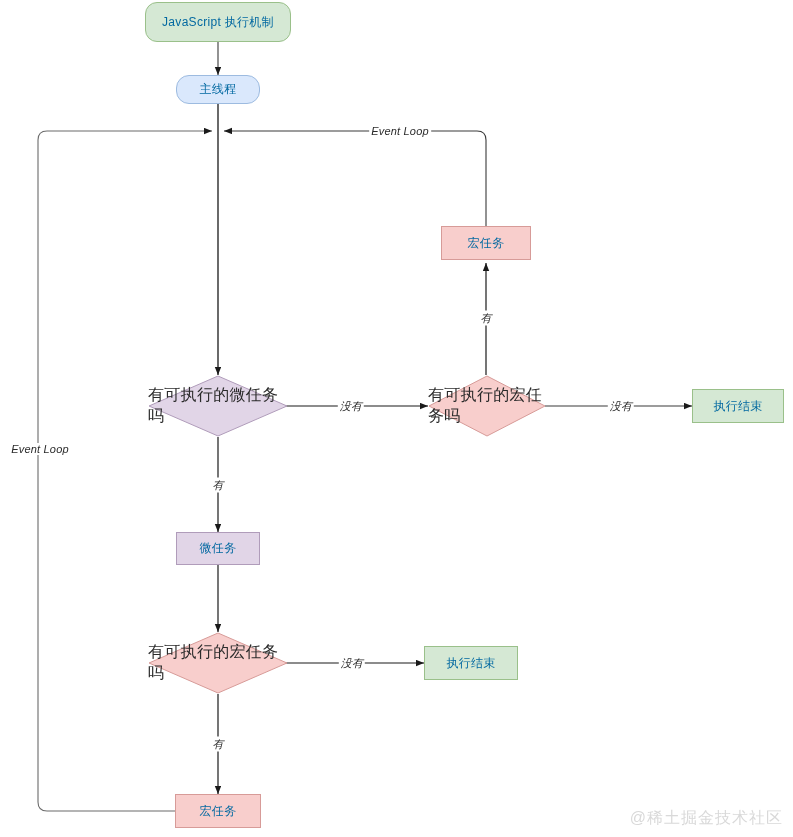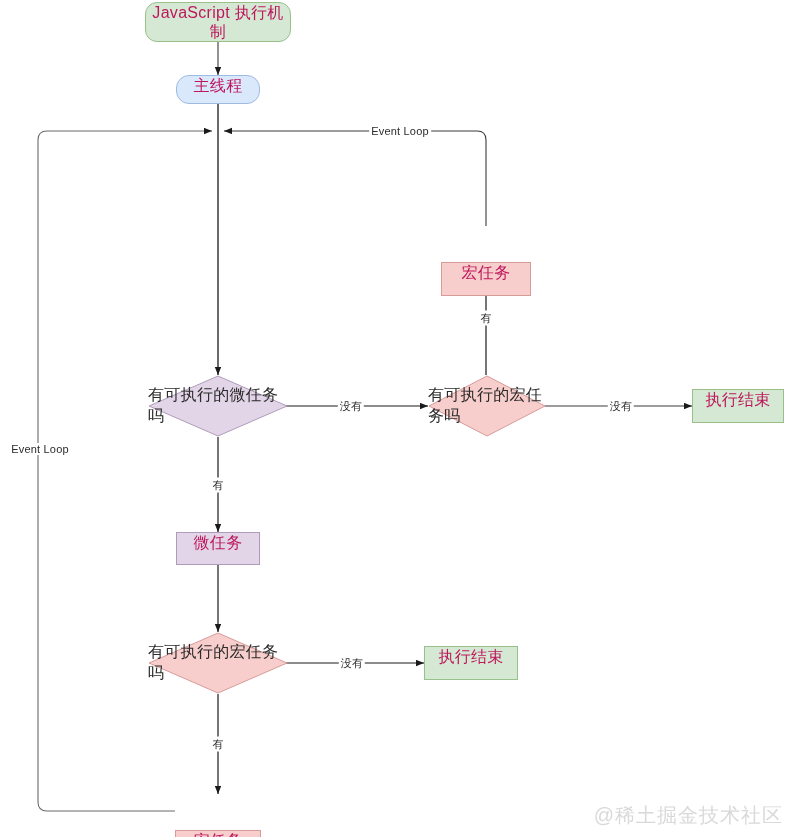--- a/index.html
+++ b/index.html
@@ -21,24 +21,25 @@
     position: absolute;
     left: 0;
     top: 0;
     width: 793px;
     height: 837px;
   }
   .node {
     position: absolute;
     box-sizing: border-box;
     display: flex;
+    align-items: center;
     justify-content: center;
     text-align: center;
-    font-size: 16px;
-    color: #be185d;
+    font-size: 12px;
+    color: #0369a1;
     line-height: 1.2;
     letter-spacing: 0.3px;
   }
   .node.rect {
     border: 1px solid #999;
   }
   .node.green {
     background: #d5e8d4;
     border-color: #9ac08a;
   }
@@ -51,21 +52,20 @@
     background: #dae8fc;
     border-color: #9dbbe0;
   }
   .node.purple {
     background: #e1d5e7;
     border-color: #b09cba;
   }
   .node.red {
     background: #f8cecc;
     border-color: #d79b98;
-    margin-top: 36px;
   }
   .diamond-wrap {
     position: absolute;
   }
   .diamond-wrap svg {
     position: absolute;
     left: 0;
     top: 0;
     display: block;
   }
@@ -85,29 +85,30 @@
   }
   .edge-label {
     position: absolute;
     font-size: 11px;
     color: #2b2b2b;
     background: #ffffff;
     padding: 0 2px;
     transform: translate(-50%, -50%);
     white-space: nowrap;
     letter-spacing: 0.2px;
+    font-style: italic;
   }
   .edge-label.vert {
     font-size: 11px;
   }
   .watermark {
     position: absolute;
     right: 10px;
     bottom: 8px;
-    font-size: 20px;
+    font-size: 16px;
     color: #d9d9d9;
     letter-spacing: 1px;
     user-select: none;
   }
 </style>
 </head>
 <body>
 
 <div id="canvas">
 

